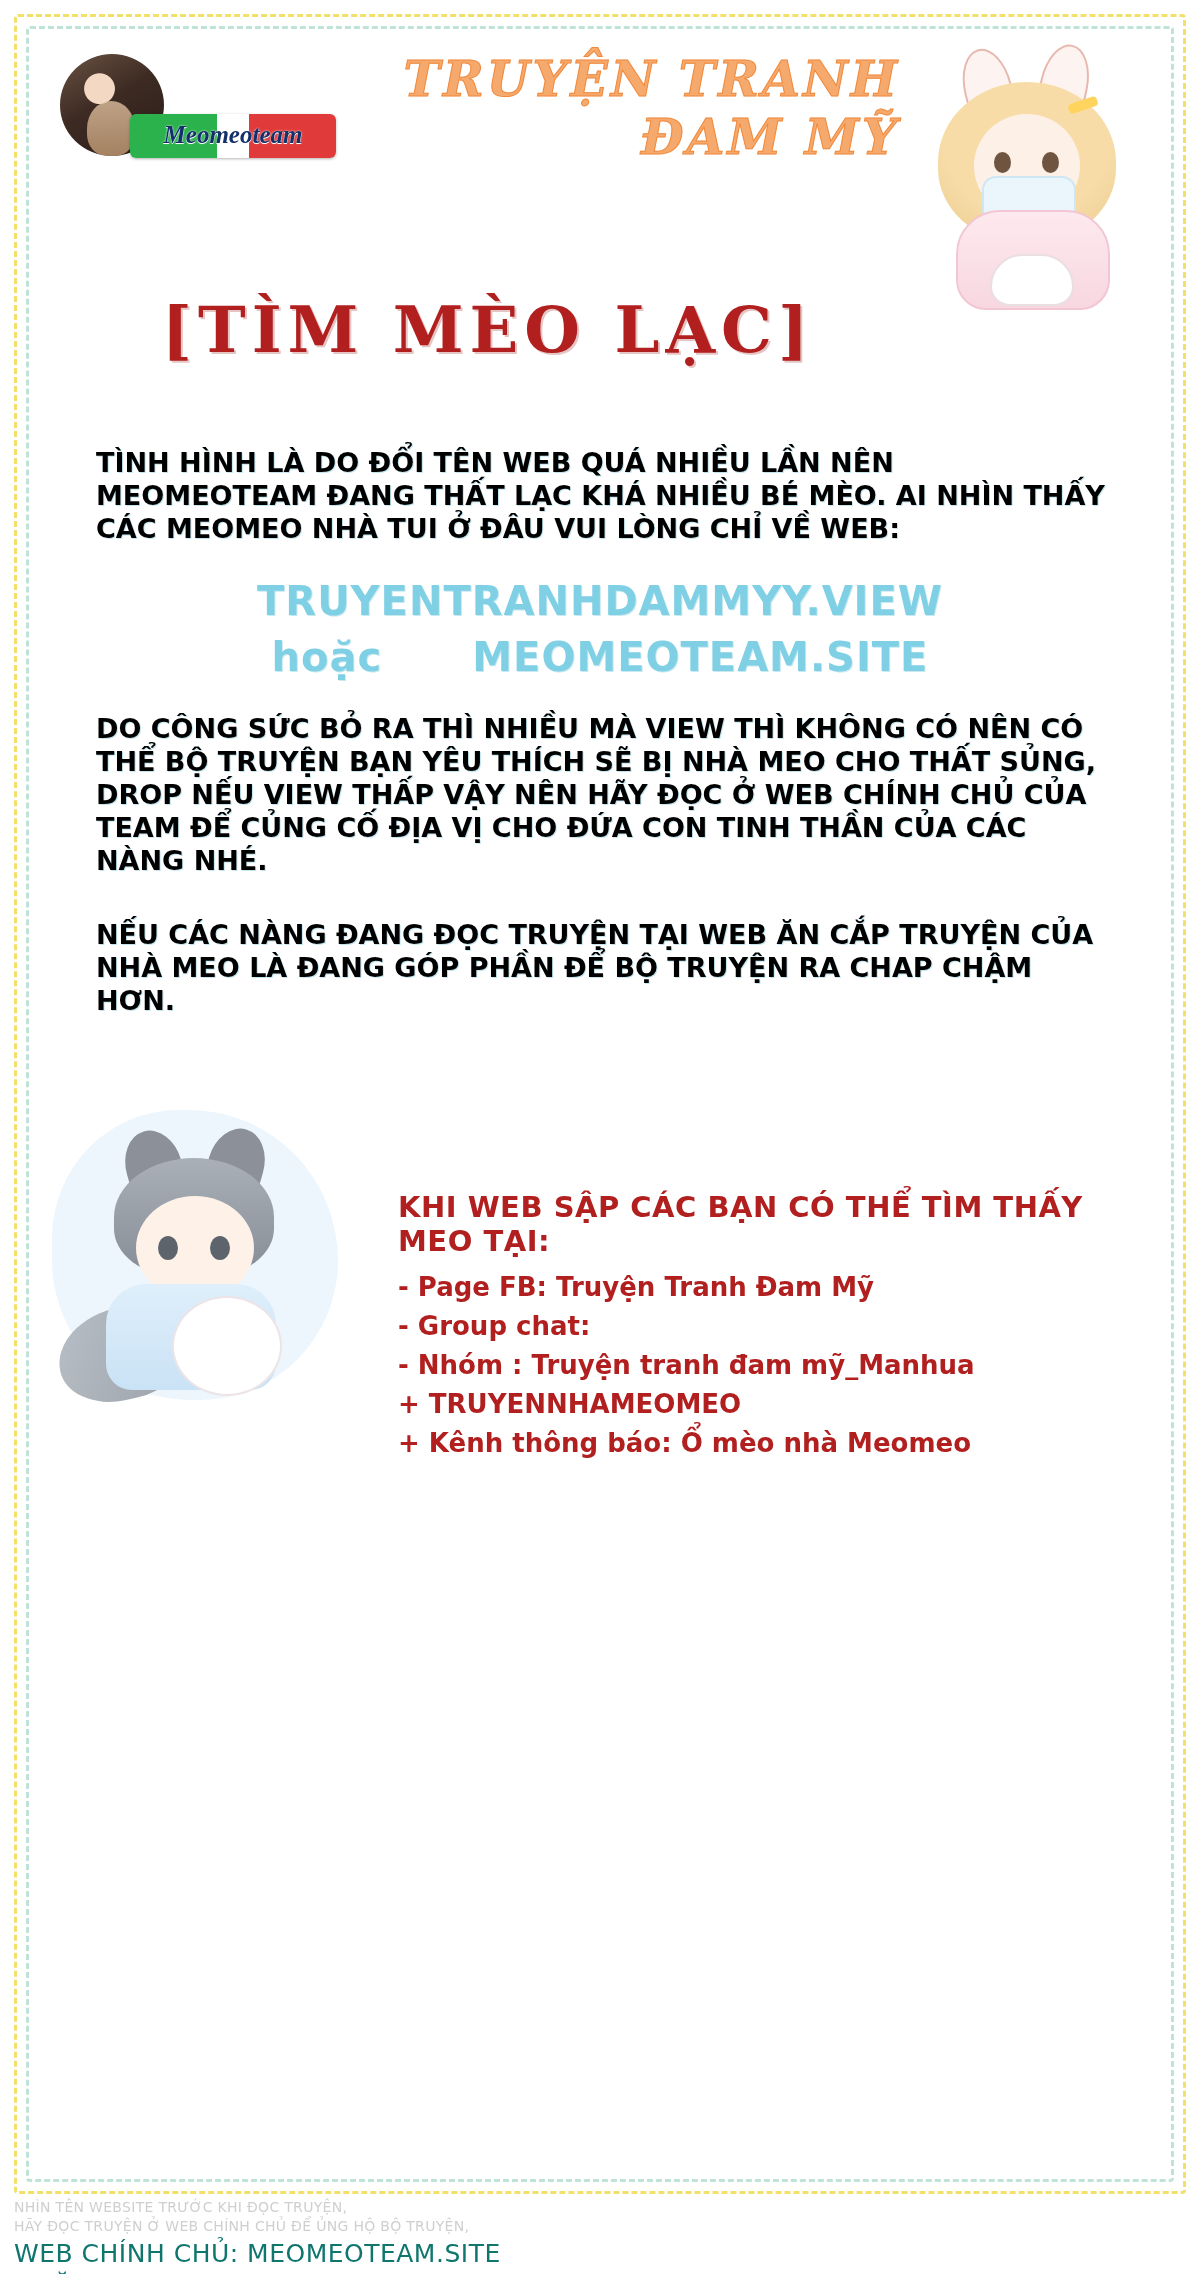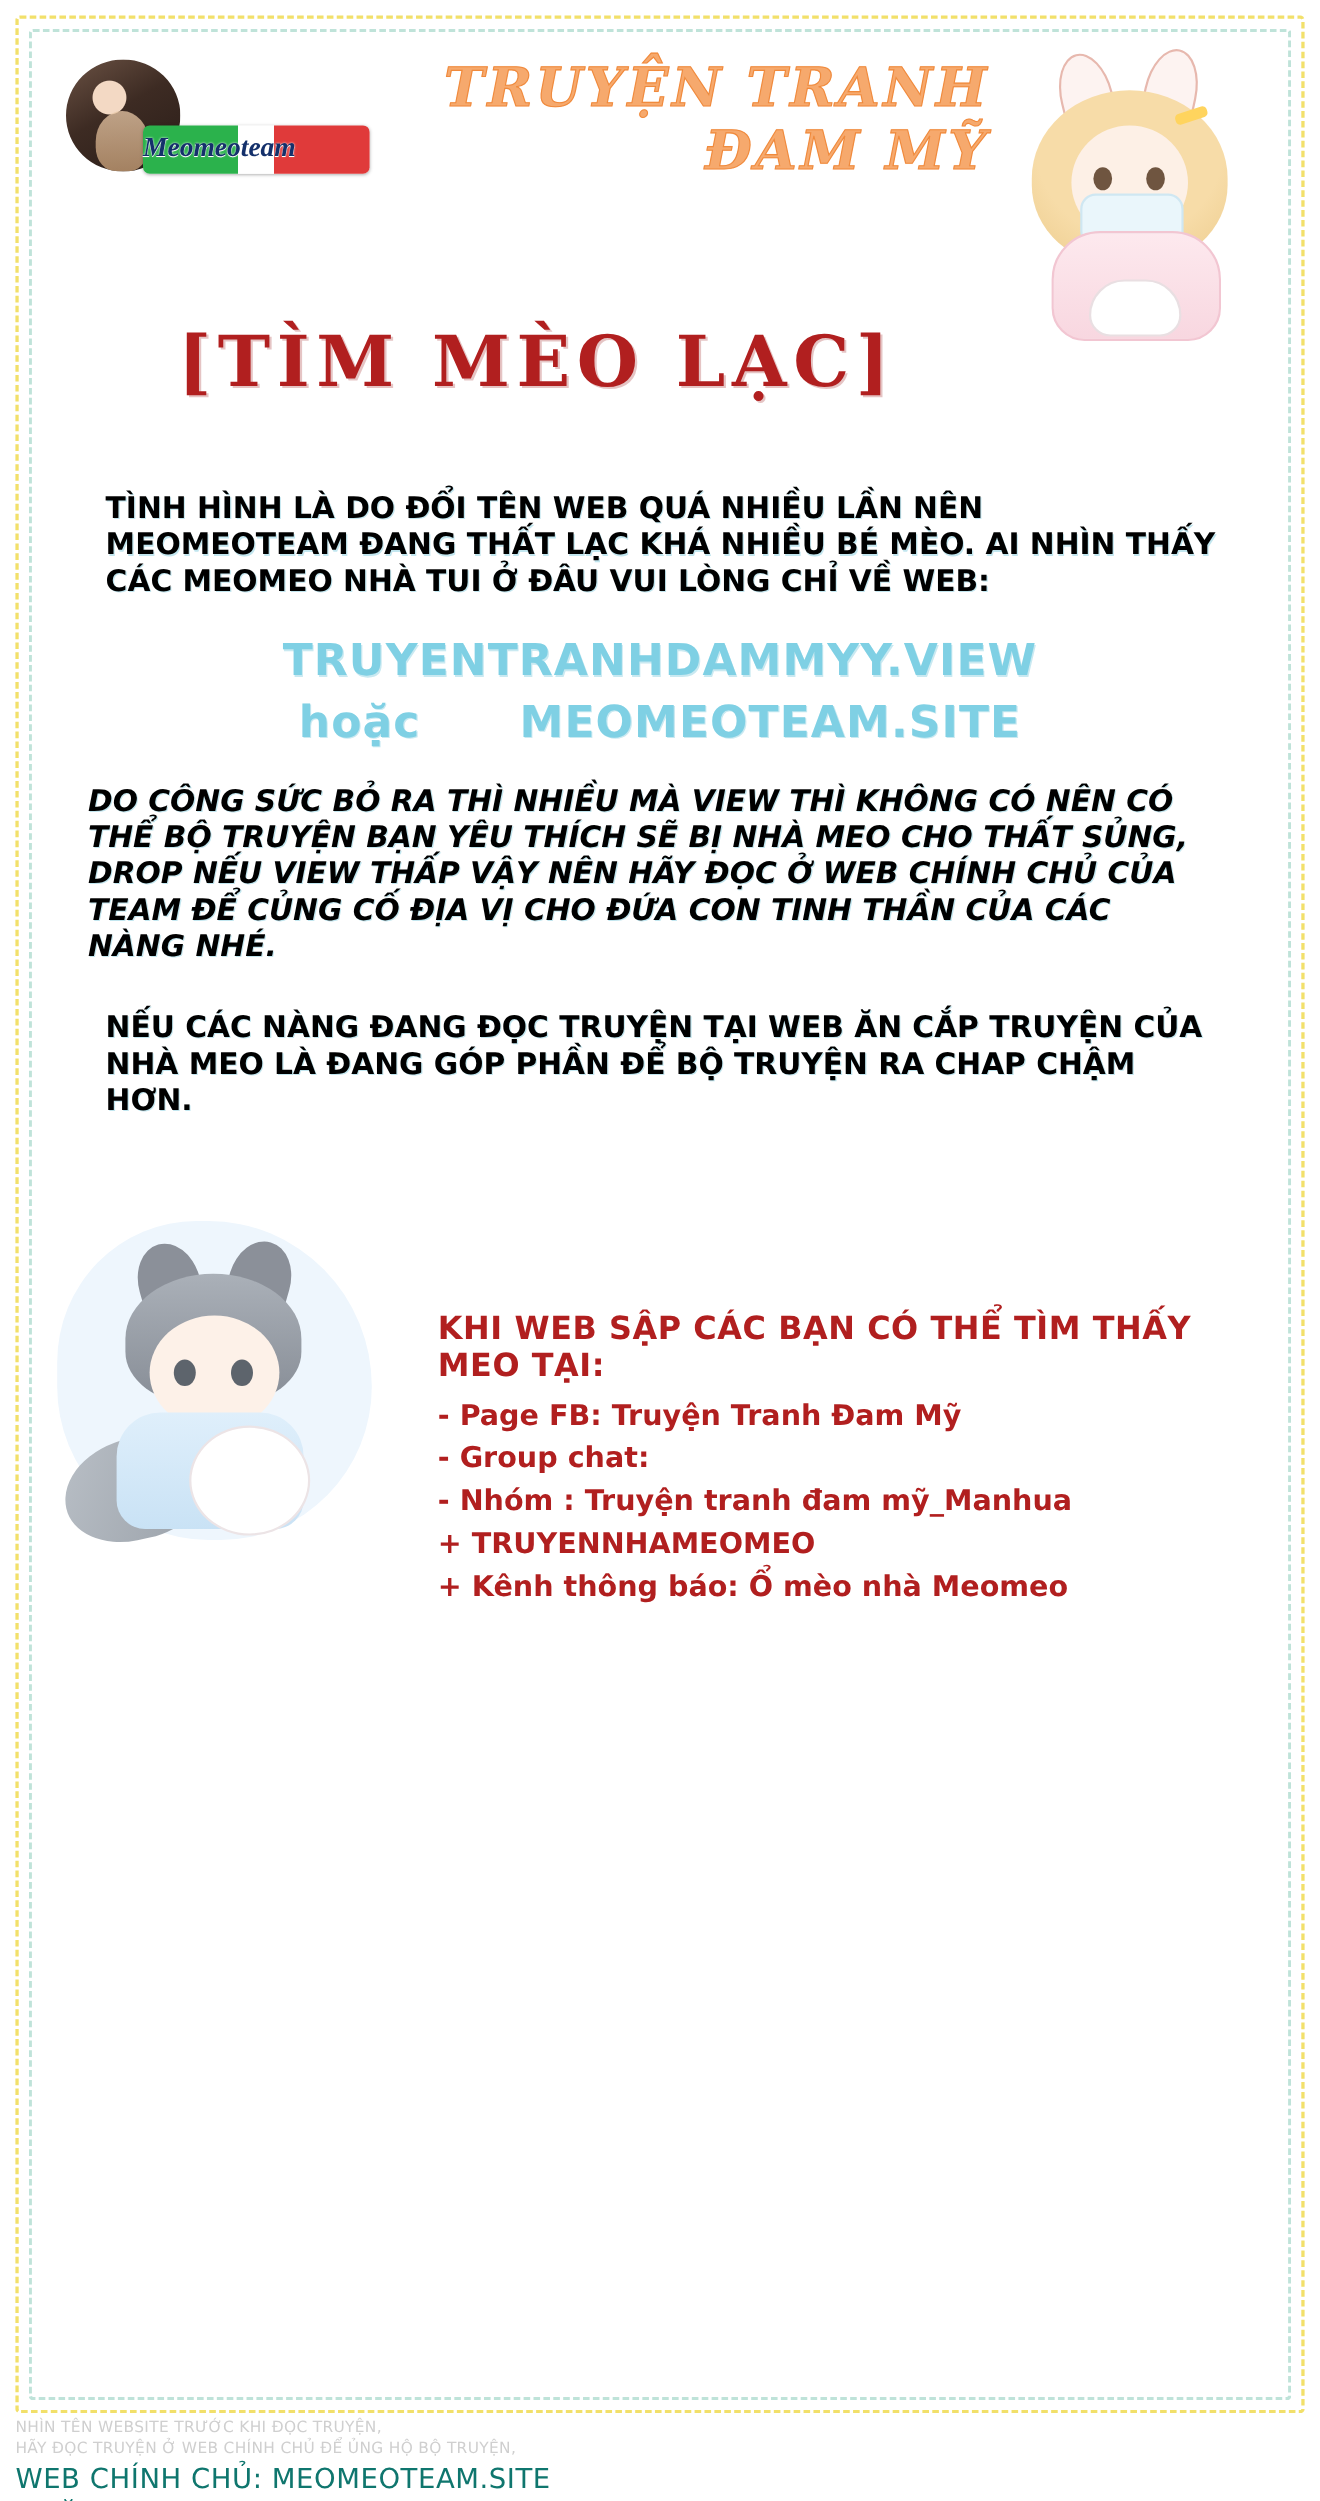--- a/index.html
+++ b/index.html
@@ -81,21 +81,21 @@
     top: 62px;
     width: 206px;
     height: 44px;
     border-radius: 6px;
     background: linear-gradient(90deg, #2bb24c 0 42%, #ffffff 42% 58%, #e03a3a 58% 100%);
     box-shadow: 0 1px 3px rgba(0,0,0,.3);
   }
   .logo-flag span {
     position: absolute;
     left: 0; right: 0; top: 7px;
-    text-align: left;
+    text-align: center;
     font-family: "Liberation Serif", serif;
     font-weight: bold;
     font-style: italic;
     font-size: 25px;
     color: #14306b;
     text-shadow: 0 1px 0 #fff, 0 0 2px #fff;
   }
 
   .title-block {
     position: absolute;
@@ -211,21 +211,21 @@
     position: absolute;
     font-family: "DejaVu Sans", sans-serif;
     font-weight: bold;
     font-size: 27px;
     line-height: 33px;
     color: #000000;
     text-shadow: 1px 1px 0 rgba(120,200,220,.45);
     text-transform: uppercase;
   }
   #para1 { left: 96px; top: 446px; width: 1020px; }
-  #para2 { left: 80px; top: 712px; width: 1020px; font-style: italic; }
+  #para2 { left: 96px; top: 712px; width: 1020px; }
   #para3 { left: 96px; top: 918px; width: 1020px; }
 
   .site-line {
     position: absolute;
     left: 0;
     width: 1200px;
     text-align: center;
     font-family: "DejaVu Sans", sans-serif;
     font-weight: bold;
     font-size: 40px;

